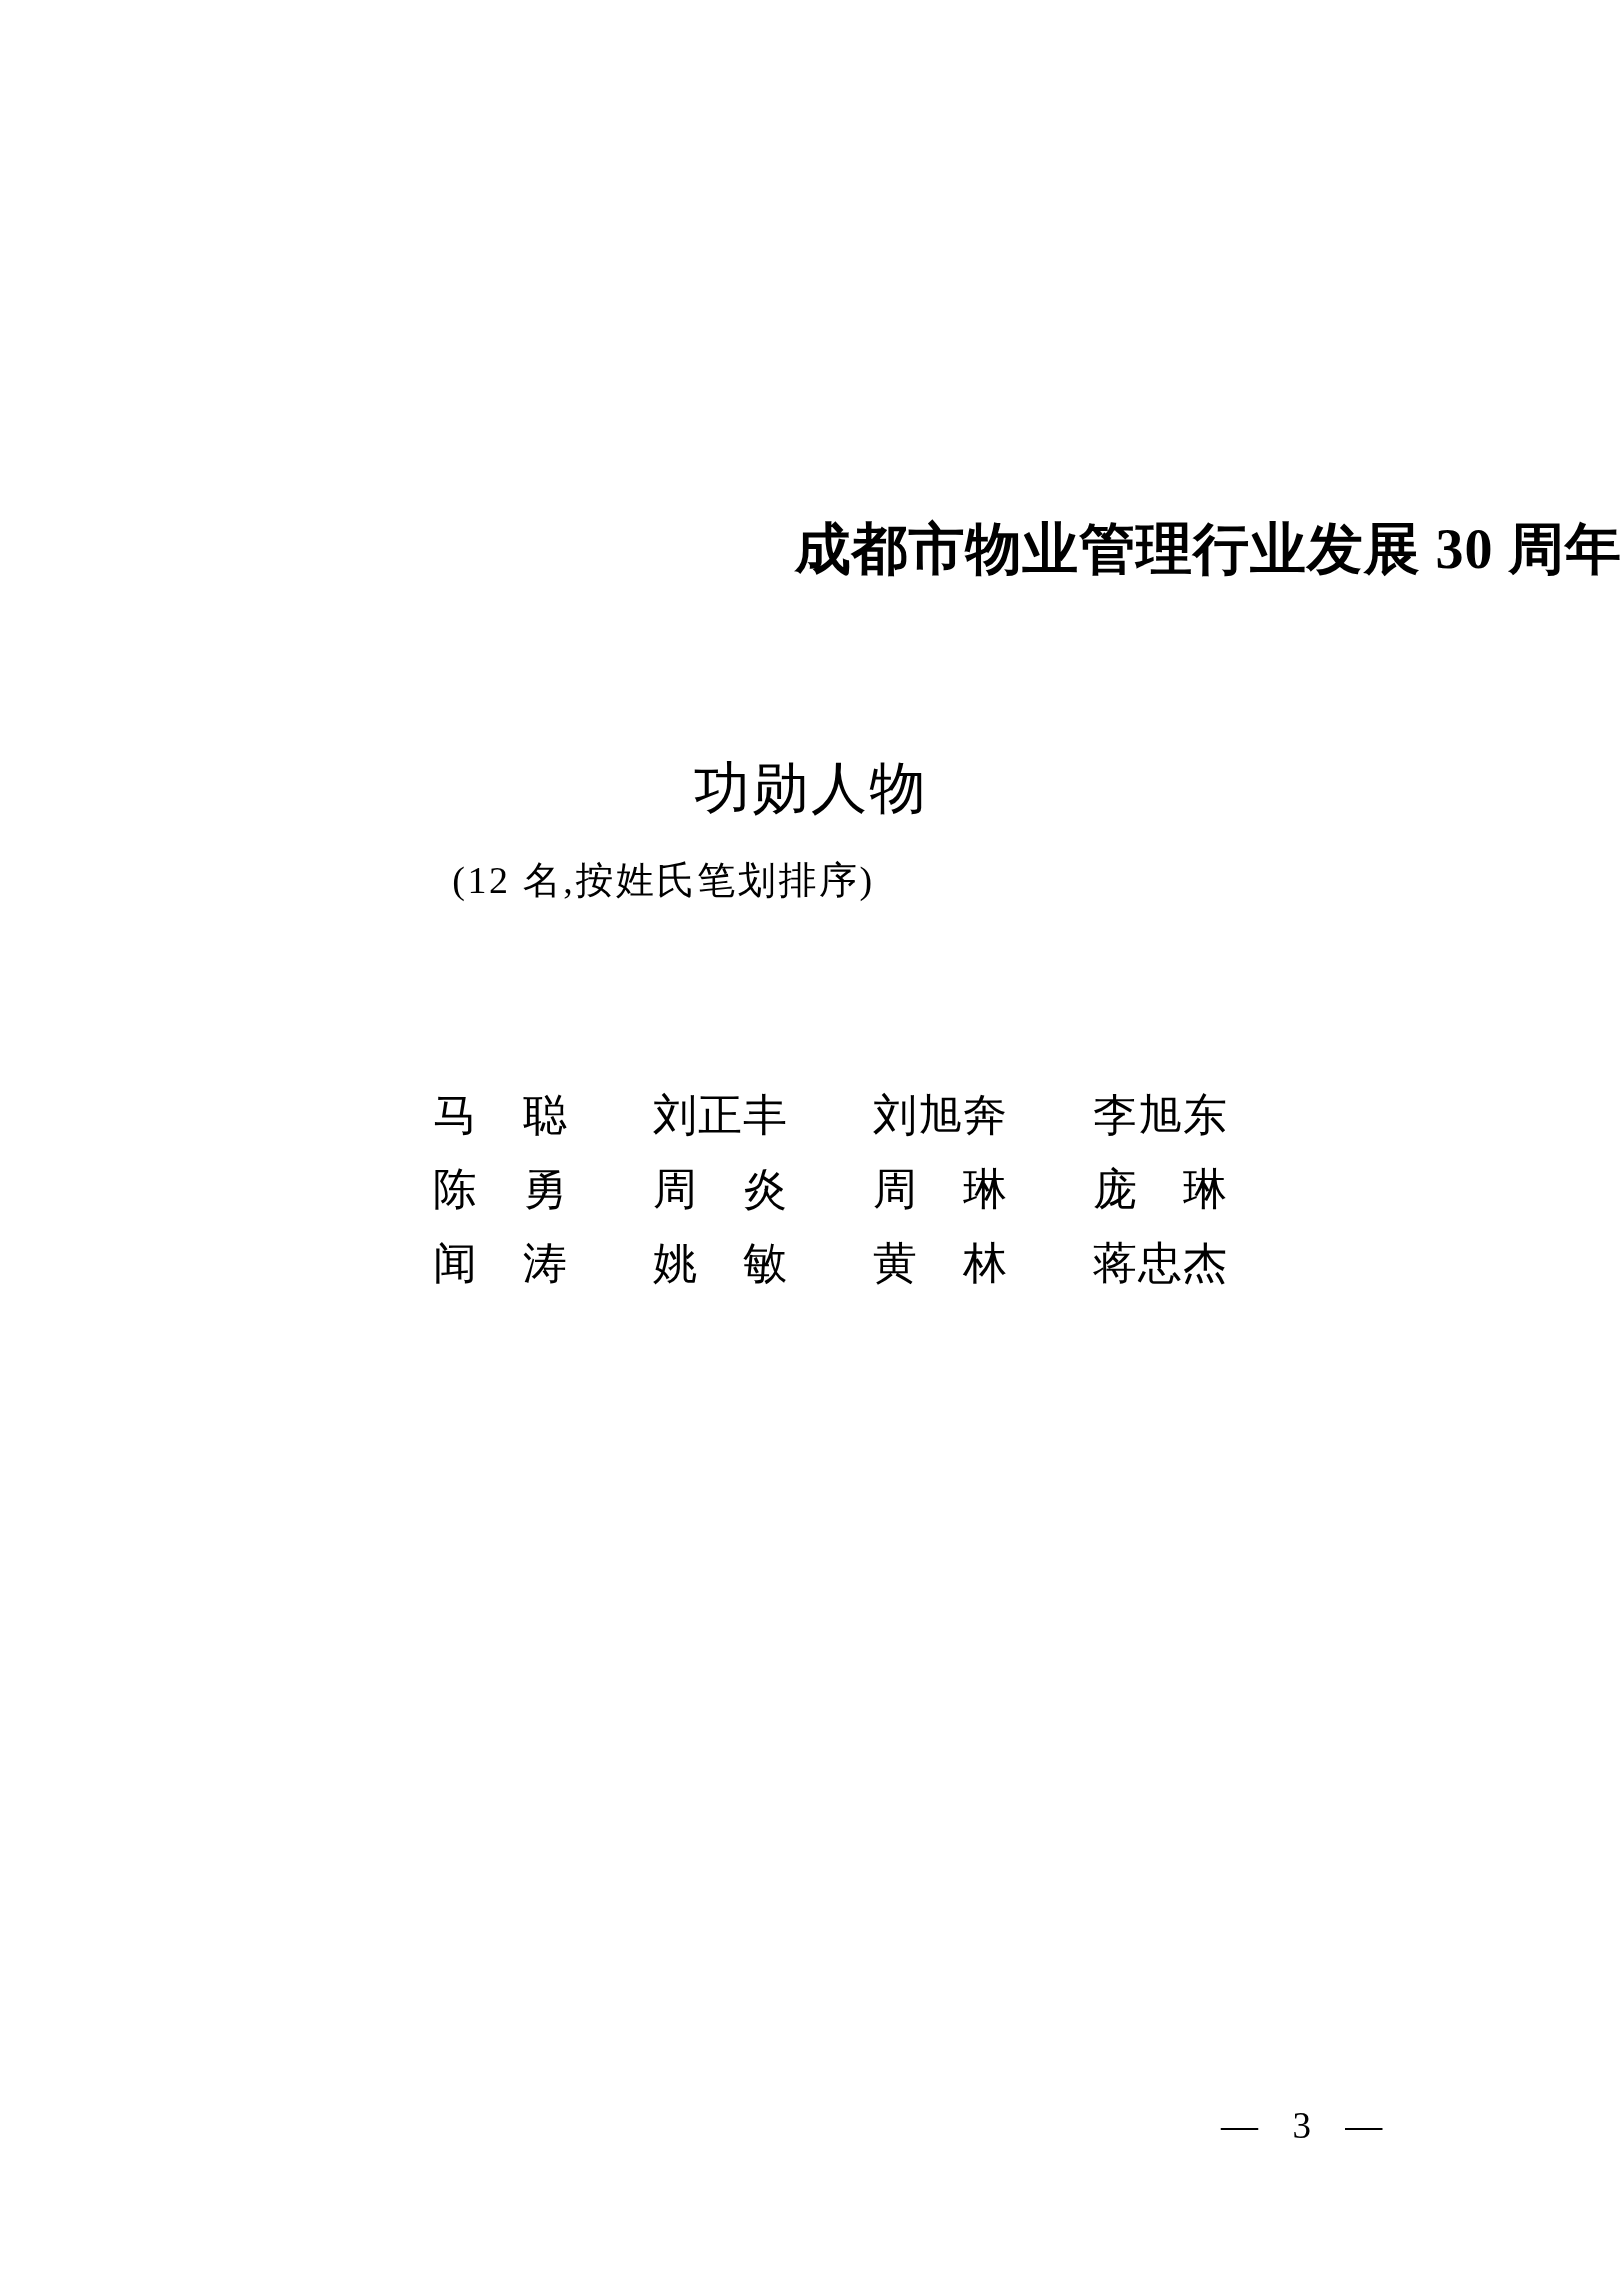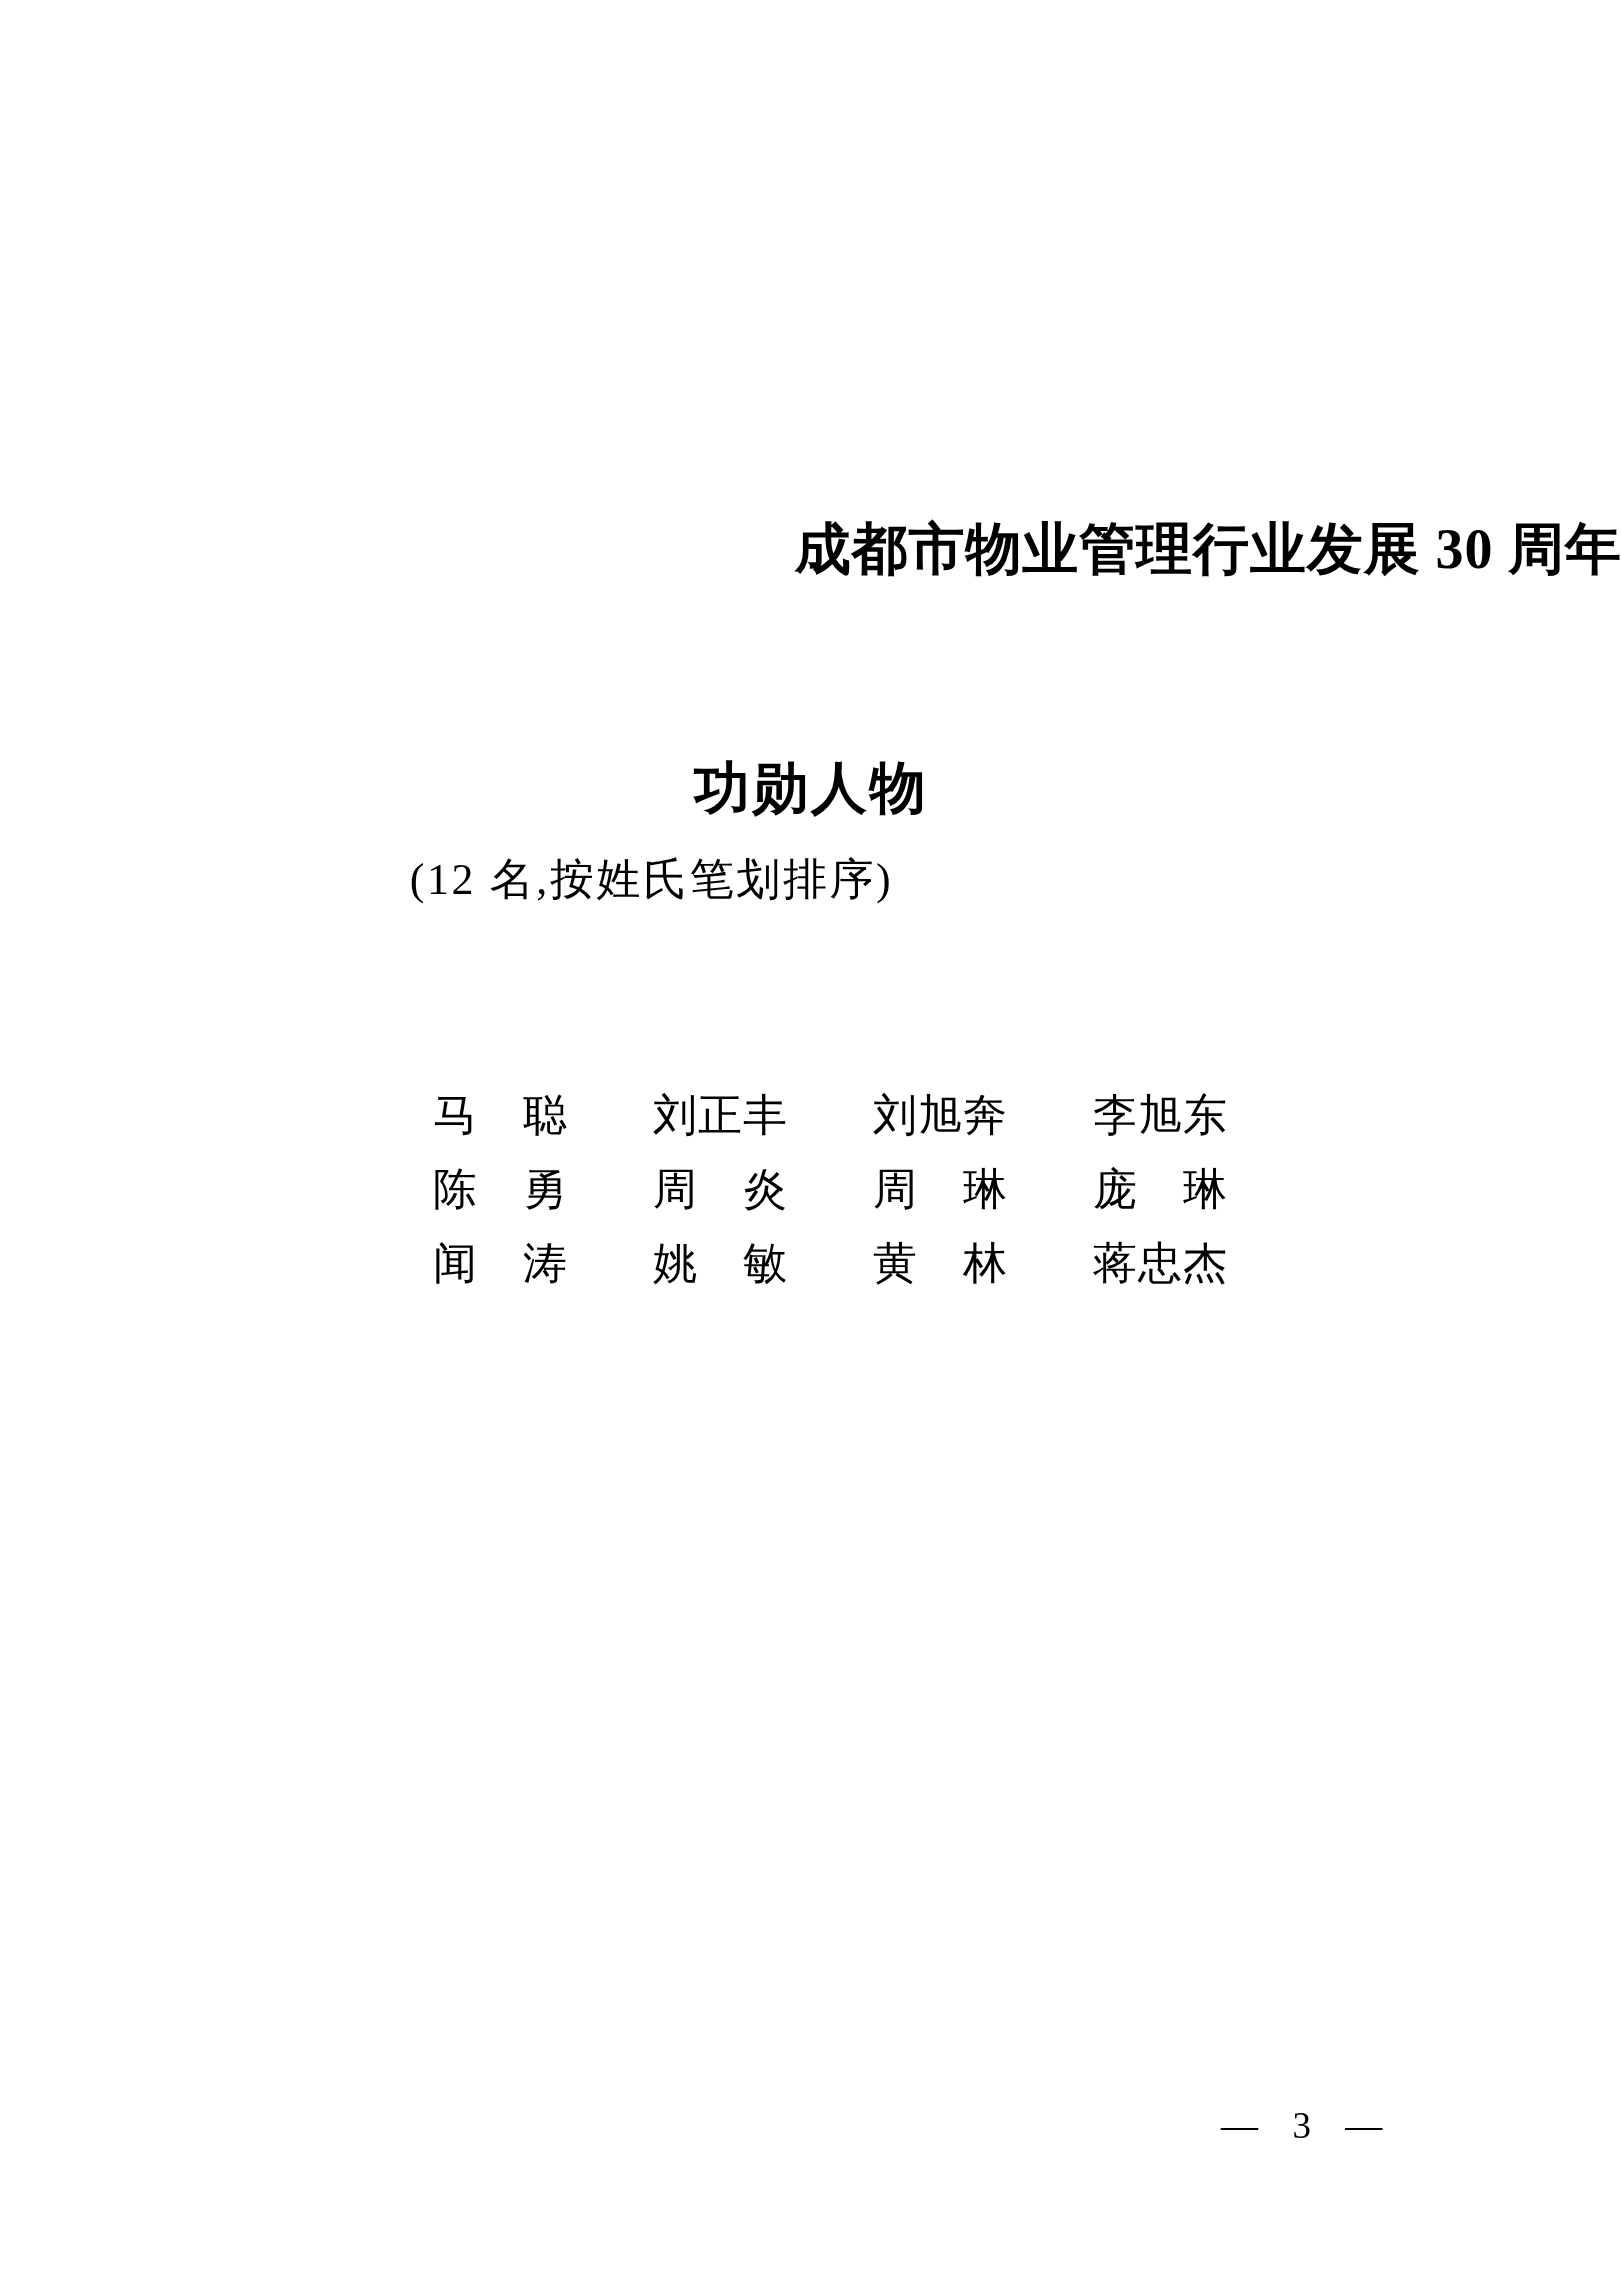--- a/index.html
+++ b/index.html
@@ -28,31 +28,31 @@
     letter-spacing: 0.9px;
     white-space: pre;
   }
   .section-heading {
     position: absolute;
     top: 757px;
     left: 0;
     width: 1622px;
     text-align: center;
     font-size: 56px;
-    font-weight: bold;
+    font-weight: normal;
     line-height: 62px;
     letter-spacing: 2.6px;
   }
   .section-note {
     position: absolute;
     top: 857px;
-    left: 4px;
+    left: 16px;
     width: 1295px;
     text-align: center;
-    font-size: 44px;
+    font-size: 38px;
     line-height: 46px;
     letter-spacing: 2.6px;
     font-weight: normal;
   }
   .honoree-grid {
     position: absolute;
     top: 1078px;
     left: 433px;
     font-size: 44px;
   }

